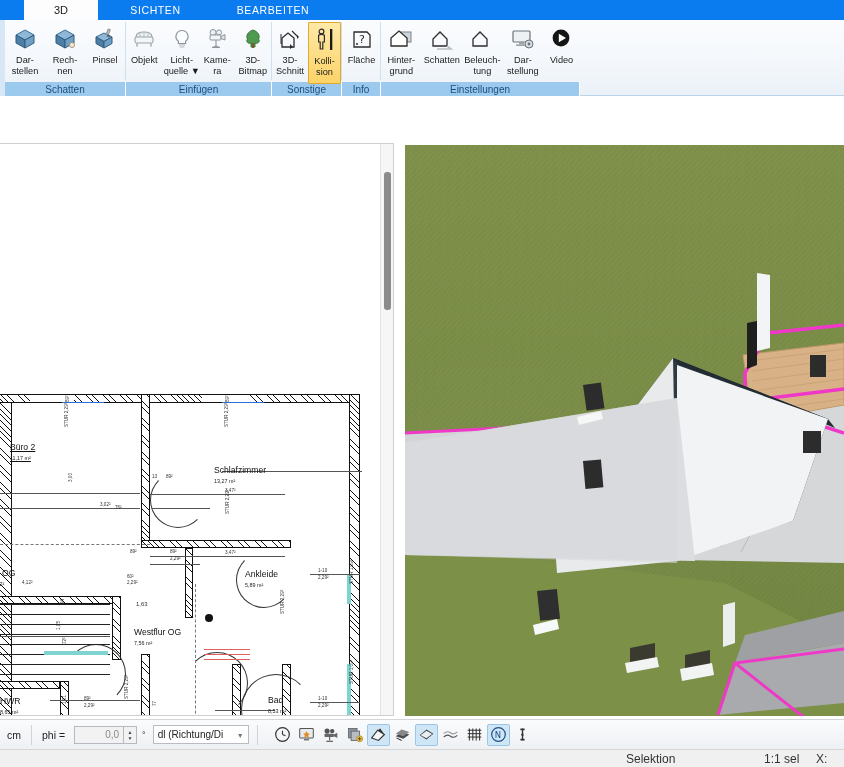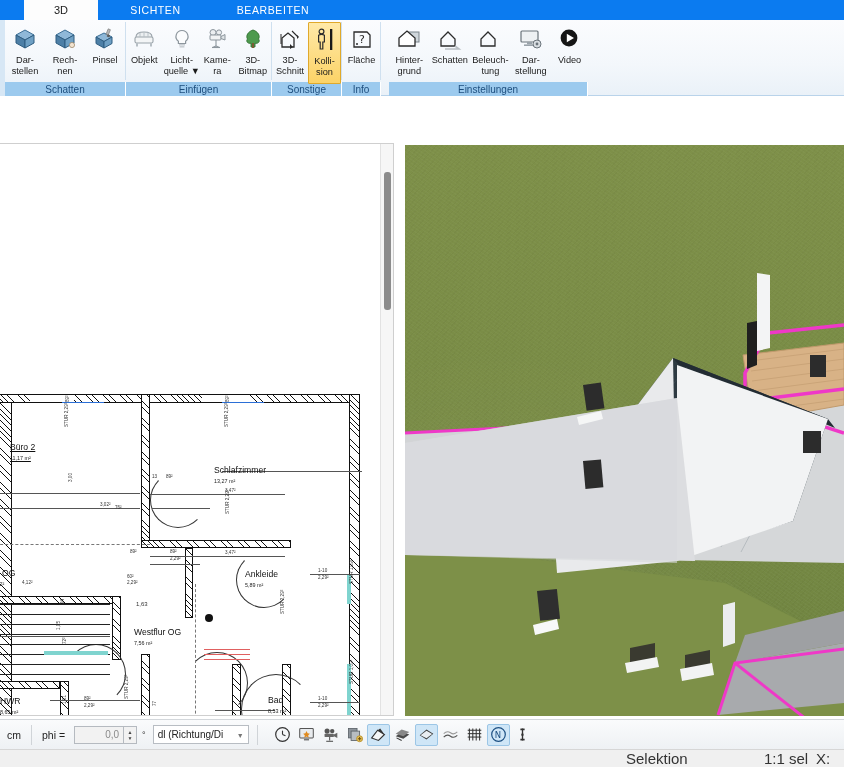--- a/index.html
+++ b/index.html
@@ -173,21 +173,21 @@
   .bb-ico {
     width: 23px; height: 22px; display: flex; align-items: center; justify-content: center;
     border-radius: 2px;
   }
   .bb-ico.on { background: #cfe6f7; border: 1px solid #9cc6e6; }
 
   
   .statusbar {
     position: absolute; left: 0; top: 749px; width: 844px; height: 18px;
     background: #f0f0f0; border-top: 1px solid #d6d6d6;
-    display: flex; align-items: center; font-size: 15px; color: #333;
+    display: flex; align-items: center; font-size: 12px; color: #333;
   }
   .st-cell { padding: 0 8px; height: 18px; display: flex; align-items: center; }
   .st-sel { position: absolute; left: 618px; }
   .st-zoom { position: absolute; left: 756px; }
   .st-x { position: absolute; left: 808px; }
 
   .vsplit {
     position: absolute; left: 394px; top: 143px; width: 11px; height: 573px;
     background: #ffffff;
   }
@@ -350,21 +350,21 @@
                 <circle cx="7" cy="17" r="1" fill="#2b2b2b"></circle>
               </svg>
             </div>
             <div class="lbl" style="white-space:pre-line">Fläche</div>
           </div>
         </div>
         <div class="group-label">Info</div>
         <div class="group-sep"></div>
       </div>
 
-      <div class="group" style="width:199px;margin-left:8px;">
+      <div class="group" style="width:199px;">
         <div class="group-items">
           <div class="ritem w44">
             <div class="ico">
               <svg width="26" height="24" viewBox="0 0 26 24">
                 <rect x="12" y="5" width="11" height="10" fill="#cfd6db" stroke="#7b848b" stroke-width="1"></rect>
                 <path d="M3 16 L3 19 L19 19 L19 11 L11 4 L3 11 Z" fill="#ffffff" stroke="#2b2b2b" stroke-width="1.3"></path>
               </svg>
             </div>
             <div class="lbl" style="white-space:pre-line">Hinter-
 grund</div>

